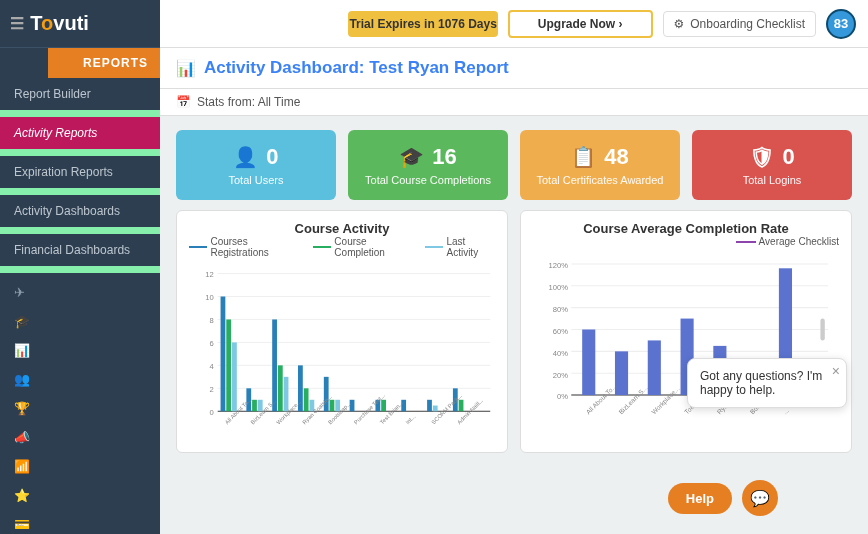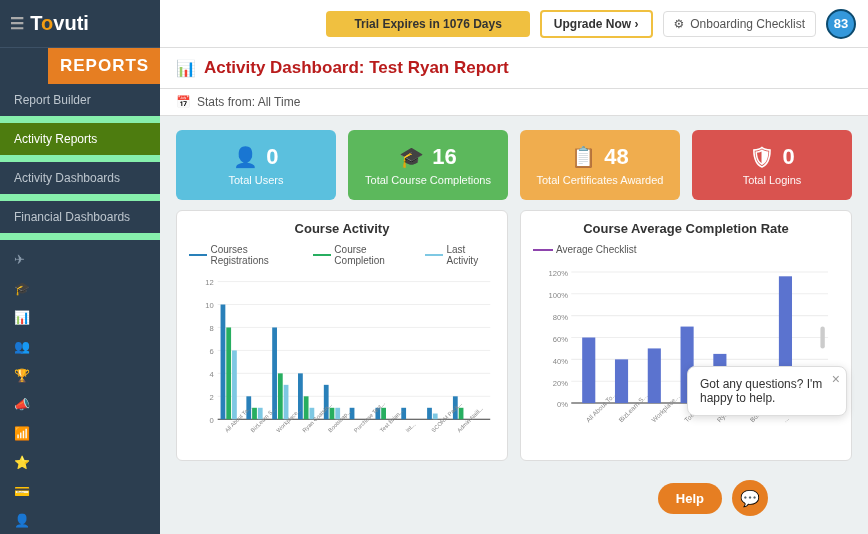--- a/index.html
+++ b/index.html
@@ -26,37 +26,37 @@
     }
     .sidebar-logo .hamburger {
       font-size: 16px;
       color: #aaa;
       cursor: pointer;
     }
 
     .sidebar-section-header {
       background: #e67e22;
       color: white;
-      font-size: 17px;
+      font-size: 12px;
       font-weight: bold;
       letter-spacing: 1px;
       padding: 8px 12px;
-      text-align: left;
+      text-align: right;
       margin-left: 48px;
     }
 
     .sidebar-nav { display: flex; flex-direction: column; }
     .sidebar-nav-item {
       color: #bdc6ce;
       padding: 9px 14px;
       font-size: 12px;
       cursor: pointer;
       border-bottom: 7px solid #86efac;
     }
-    .sidebar-nav-item.active { background: #4d7c0f; color: white; }
+    .sidebar-nav-item.active { background: #be185d; color: white; font-style: italic; }
 
     .sidebar-icons {
       margin-top: auto;
       display: flex;
       flex-direction: column;
       gap: 2px;
       padding: 6px 0;
     }
     .sidebar-icons .icon-row {
       color: #8899aa;
@@ -80,30 +80,30 @@
       justify-content: flex-end;
       padding: 0 12px;
       border-bottom: 1px solid #ddd;
       gap: 10px;
       flex-shrink: 0;
     }
     .trial-badge {
       background: #f0c040;
       color: #333;
       font-size: 12px;
-      padding: 6px 28px;
+      padding: 6px 1px;
       border-radius: 4px;
       font-weight: bold;
     }
     .upgrade-btn {
       background: white;
       border: 2px solid #f0c040;
       color: #333;
       font-size: 12px;
-      padding: 5px 12px;
+      padding: 5px 28px;
       border-radius: 4px;
       cursor: pointer;
       font-weight: bold;
     }
     .onboarding-btn {
       display: flex;
       align-items: center;
       gap: 6px;
       color: #555;
       font-size: 12px;
@@ -137,21 +137,21 @@
       background: white;
       padding: 10px 16px;
       border-bottom: 1px solid #ddd;
       display: flex;
       align-items: center;
       gap: 8px;
     }
     .content-header h1 {
       font-size: 17px;
       font-weight: bold;
-      color: #b91c1c;
+      color: #3b82f6;
     }
     .chart-icon { color: #555; font-size: 16px; }
 
     .stats-bar {
       background: white;
       padding: 6px 16px;
       border-bottom: 1px solid #ddd;
       display: flex;
       align-items: center;
       gap: 6px;
@@ -206,26 +206,25 @@
       border-radius: 6px;
       border: 1px solid #ddd;
       padding: 10px 12px;
       position: relative;
     }
     .chart-title {
       text-align: center;
       font-size: 13px;
       font-weight: bold;
       color: #333;
-      margin-bottom: 8px;
     }
     .chart-legend {
       display: flex;
       gap: 12px;
-      justify-content: flex-start;
+      justify-content: flex-end;
       font-size: 10px;
       color: #555;
       margin-bottom: 6px;
     }
     .legend-item { display: flex; align-items: center; gap: 3px; }
     .legend-dot { width: 20px; height: 2px; }
     .legend-dot.blue-line { background: #2980b9; }
     .legend-dot.green-line { background: #27ae60; }
     .legend-dot.lightblue-line { background: #7ec8e3; }
     .legend-dot.purple-line { background: #8e44ad; }
@@ -253,21 +252,21 @@
       right: 6px;
       font-size: 14px;
       color: #999;
       cursor: pointer;
     }
 
     
     .help-btn-area {
       position: fixed;
       bottom: 18px;
-      right: 100px;
+      right: 90px;
       display: flex;
       gap: 10px;
       align-items: center;
     }
     .help-btn {
       background: #e67e22;
       color: white;
       border: none;
       border-radius: 20px;
       padding: 8px 18px;
@@ -296,20 +295,21 @@
   <div class="sidebar-logo">
     <span class="hamburger">☰</span>
     <span style="font-size:20px;font-weight:bold;">
       T<span style="color:#f39c12;">o</span>vuti
     </span>
   </div>
   <div class="sidebar-section-header">REPORTS</div>
   <nav class="sidebar-nav">
     <div class="sidebar-nav-item">Report Builder</div>
     <div class="sidebar-nav-item active">Activity Reports</div>
+    <div class="sidebar-nav-item">Expiration Reports</div>
     <div class="sidebar-nav-item">Activity Dashboards</div>
     <div class="sidebar-nav-item">Financial Dashboards</div>
   </nav>
   <div class="sidebar-icons">
     <div class="icon-row">✈</div>
     <div class="icon-row">🎓</div>
     <div class="icon-row">📊</div>
     <div class="icon-row">👥</div>
     <div class="icon-row">🏆</div>
     <div class="icon-row">📣</div>

